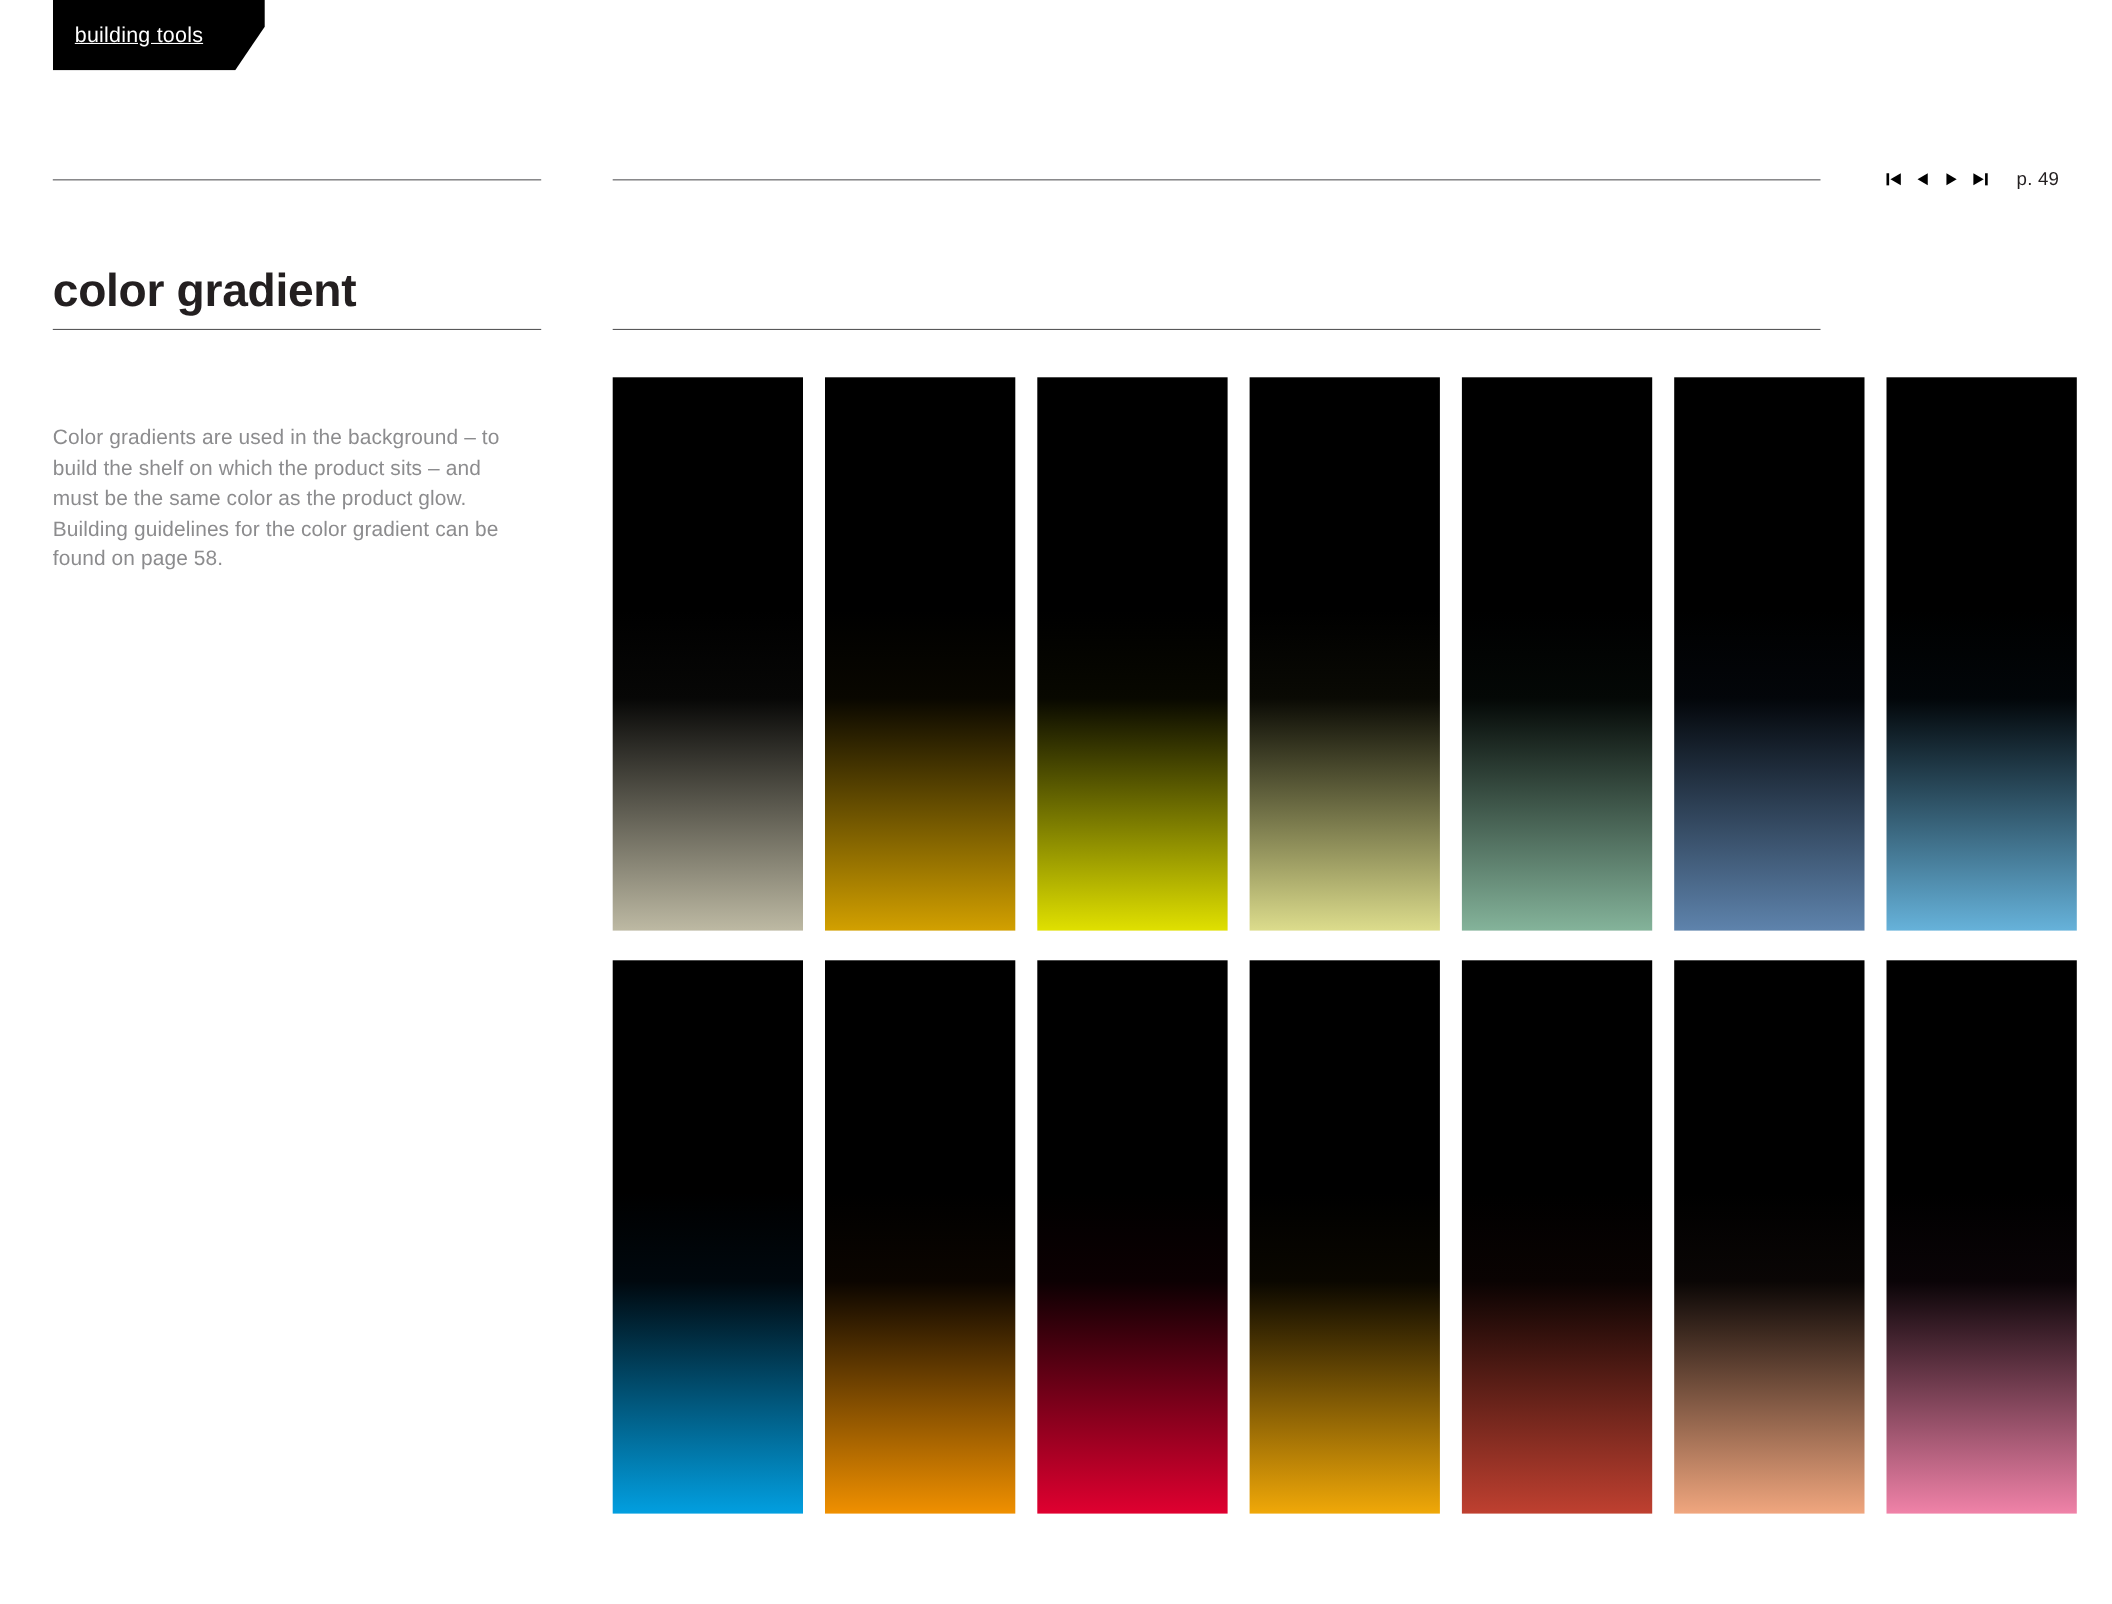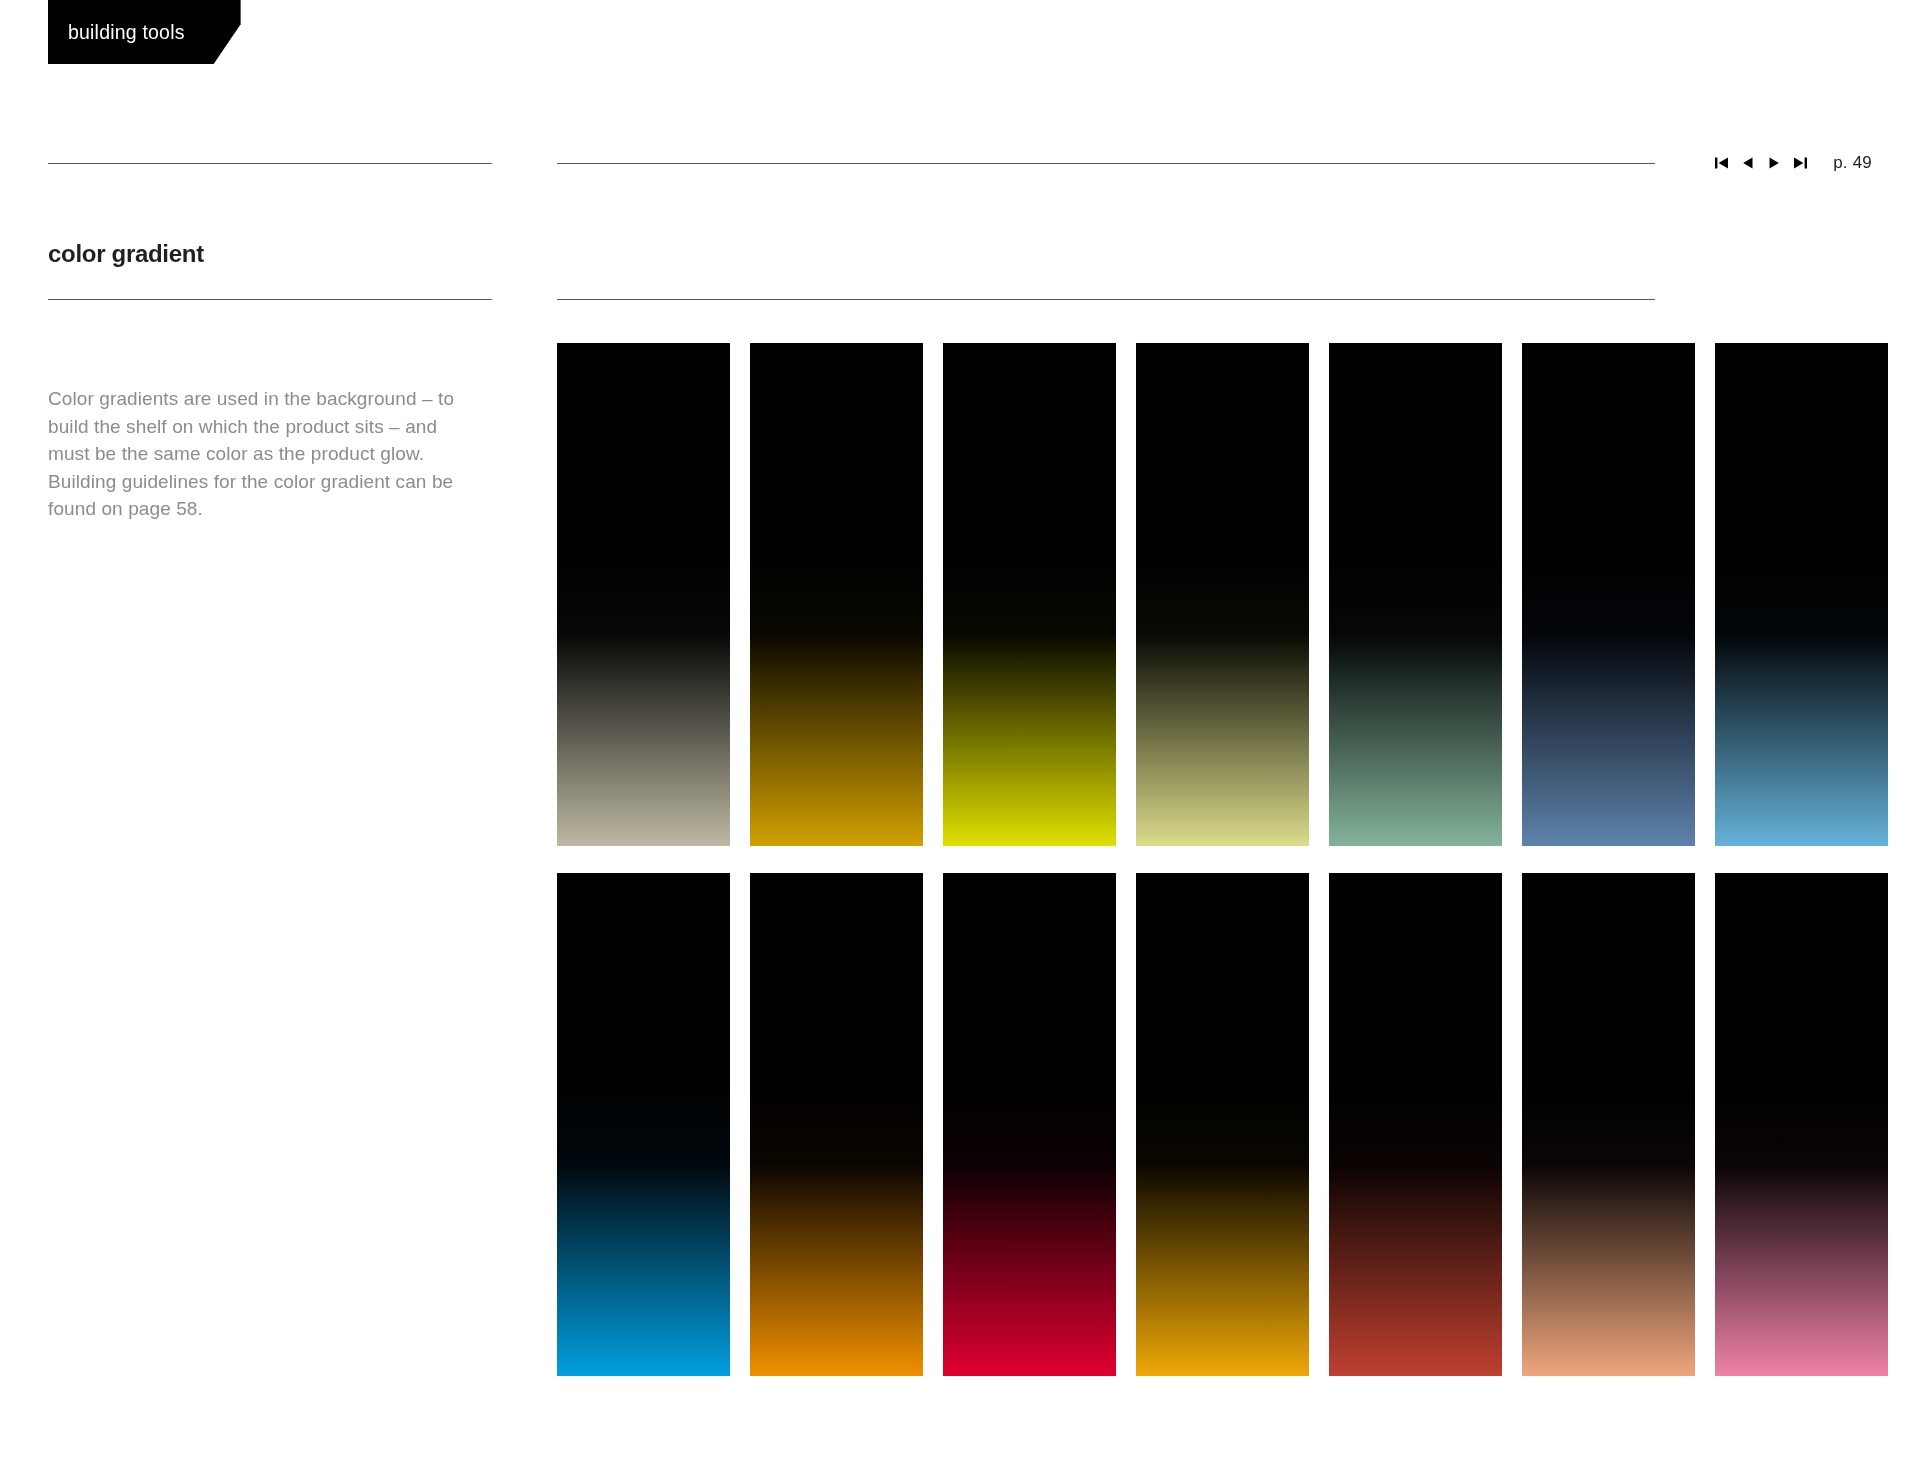--- a/index.html
+++ b/index.html
@@ -24,21 +24,21 @@
     padding: 0 56px 0 20px;
     background: #000000;
     color: #ffffff;
     display: flex;
     align-items: center;
     font-size: 19.5px;
     letter-spacing: 0.2px;
     -webkit-clip-path: polygon(0 0, 100% 0, 100% 38%, 86% 100%, 0 100%);
     clip-path: polygon(0 0, 100% 0, 100% 38%, 86% 100%, 0 100%);
   }
-  .section-tab-label { white-space: nowrap; }
+  .section-tab-label { white-space: nowrap; text-decoration: underline; }
 
   
   .rule {
     position: absolute;
     height: 1px;
     background: #58585a;
   }
   .rule-top-left  { left: 48px;  top: 163px; width: 444px; }
   .rule-top-right { left: 557px; top: 163px; width: 1098px; }
 
@@ -67,21 +67,21 @@
     color: #231f20;
     letter-spacing: 0.2px;
     white-space: nowrap;
   }
 
   
   .page-title {
     position: absolute;
     left: 48px;
     top: 240px;
-    font-size: 24px;
+    font-size: 42px;
     font-weight: bold;
     color: #231f20;
     letter-spacing: -0.3px;
   }
   .rule-title-left  { left: 48px;  top: 299px; width: 444px; }
   .rule-title-right { left: 557px; top: 299px; width: 1098px; }
 
   
   .body-copy {
     position: absolute;

